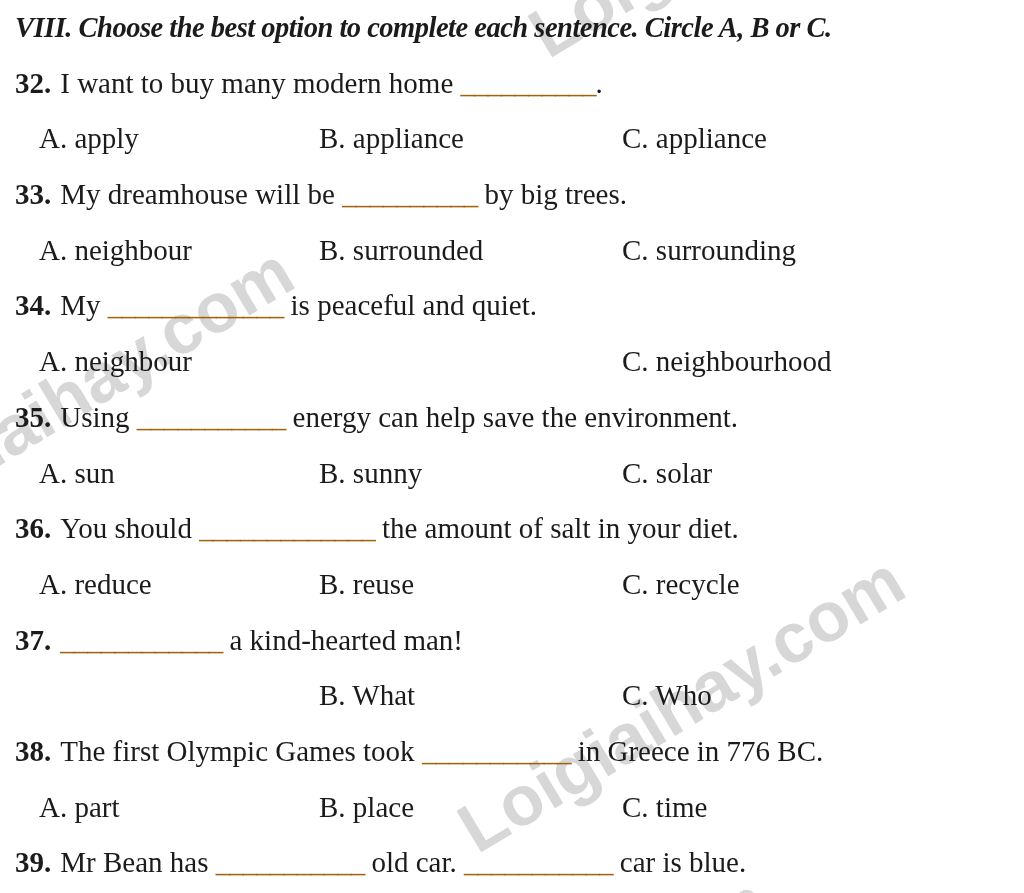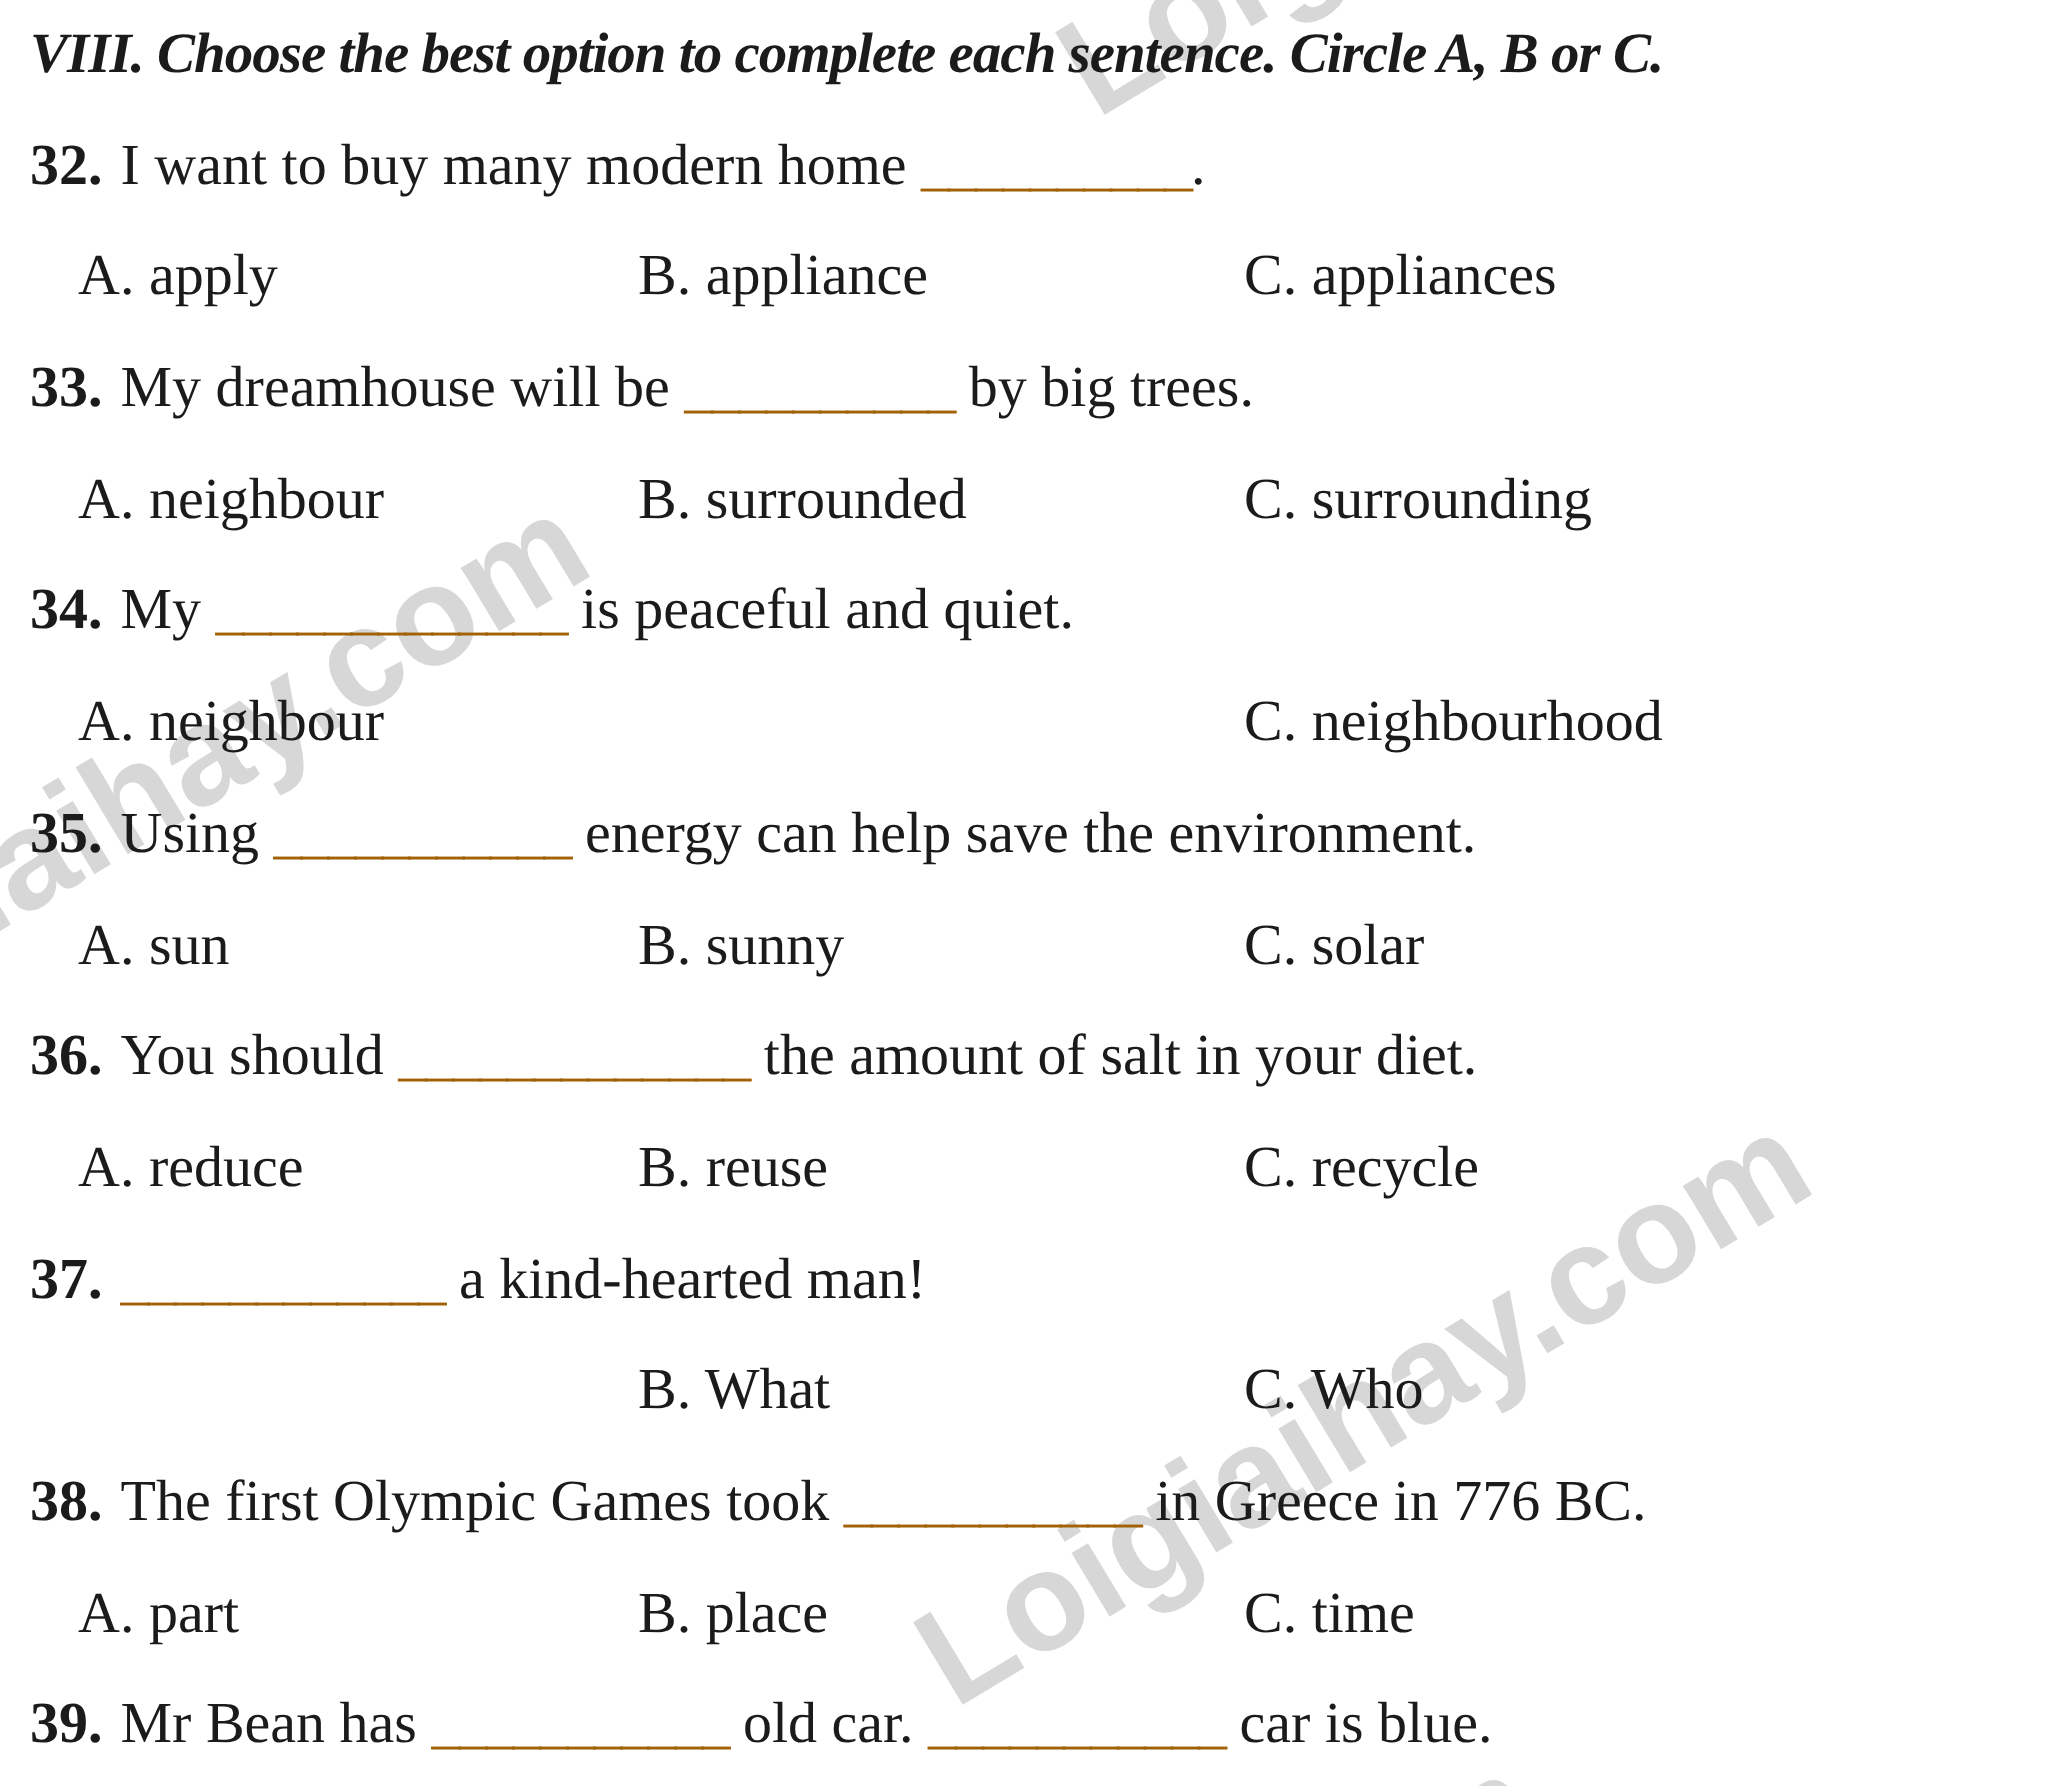--- a/index.html
+++ b/index.html
@@ -85,21 +85,21 @@
   <div class="content">
 
     <div class="row heading">VIII. Choose the best option to complete each sentence. Circle A, B or C.</div>
 
     <div class="row q">
       <span class="qnum">32.</span><span>I want to buy many modern home </span><span class="blank">__________</span><span>.</span>
     </div>
     <div class="row opts">
       <span class="opt optA">A. apply</span>
       <span class="opt optB">B. appliance</span>
-      <span class="opt optC">C. appliances</span>
+      <span class="opt optC">C. appliance</span>
     </div>
 
     <div class="row q">
       <span class="qnum">33.</span><span>My dreamhouse will be </span><span class="blank">__________</span><span> by big trees.</span>
     </div>
     <div class="row opts">
       <span class="opt optA">A. neighbour</span>
       <span class="opt optB">B. surrounded</span>
       <span class="opt optC">C. surrounding</span>
     </div>

